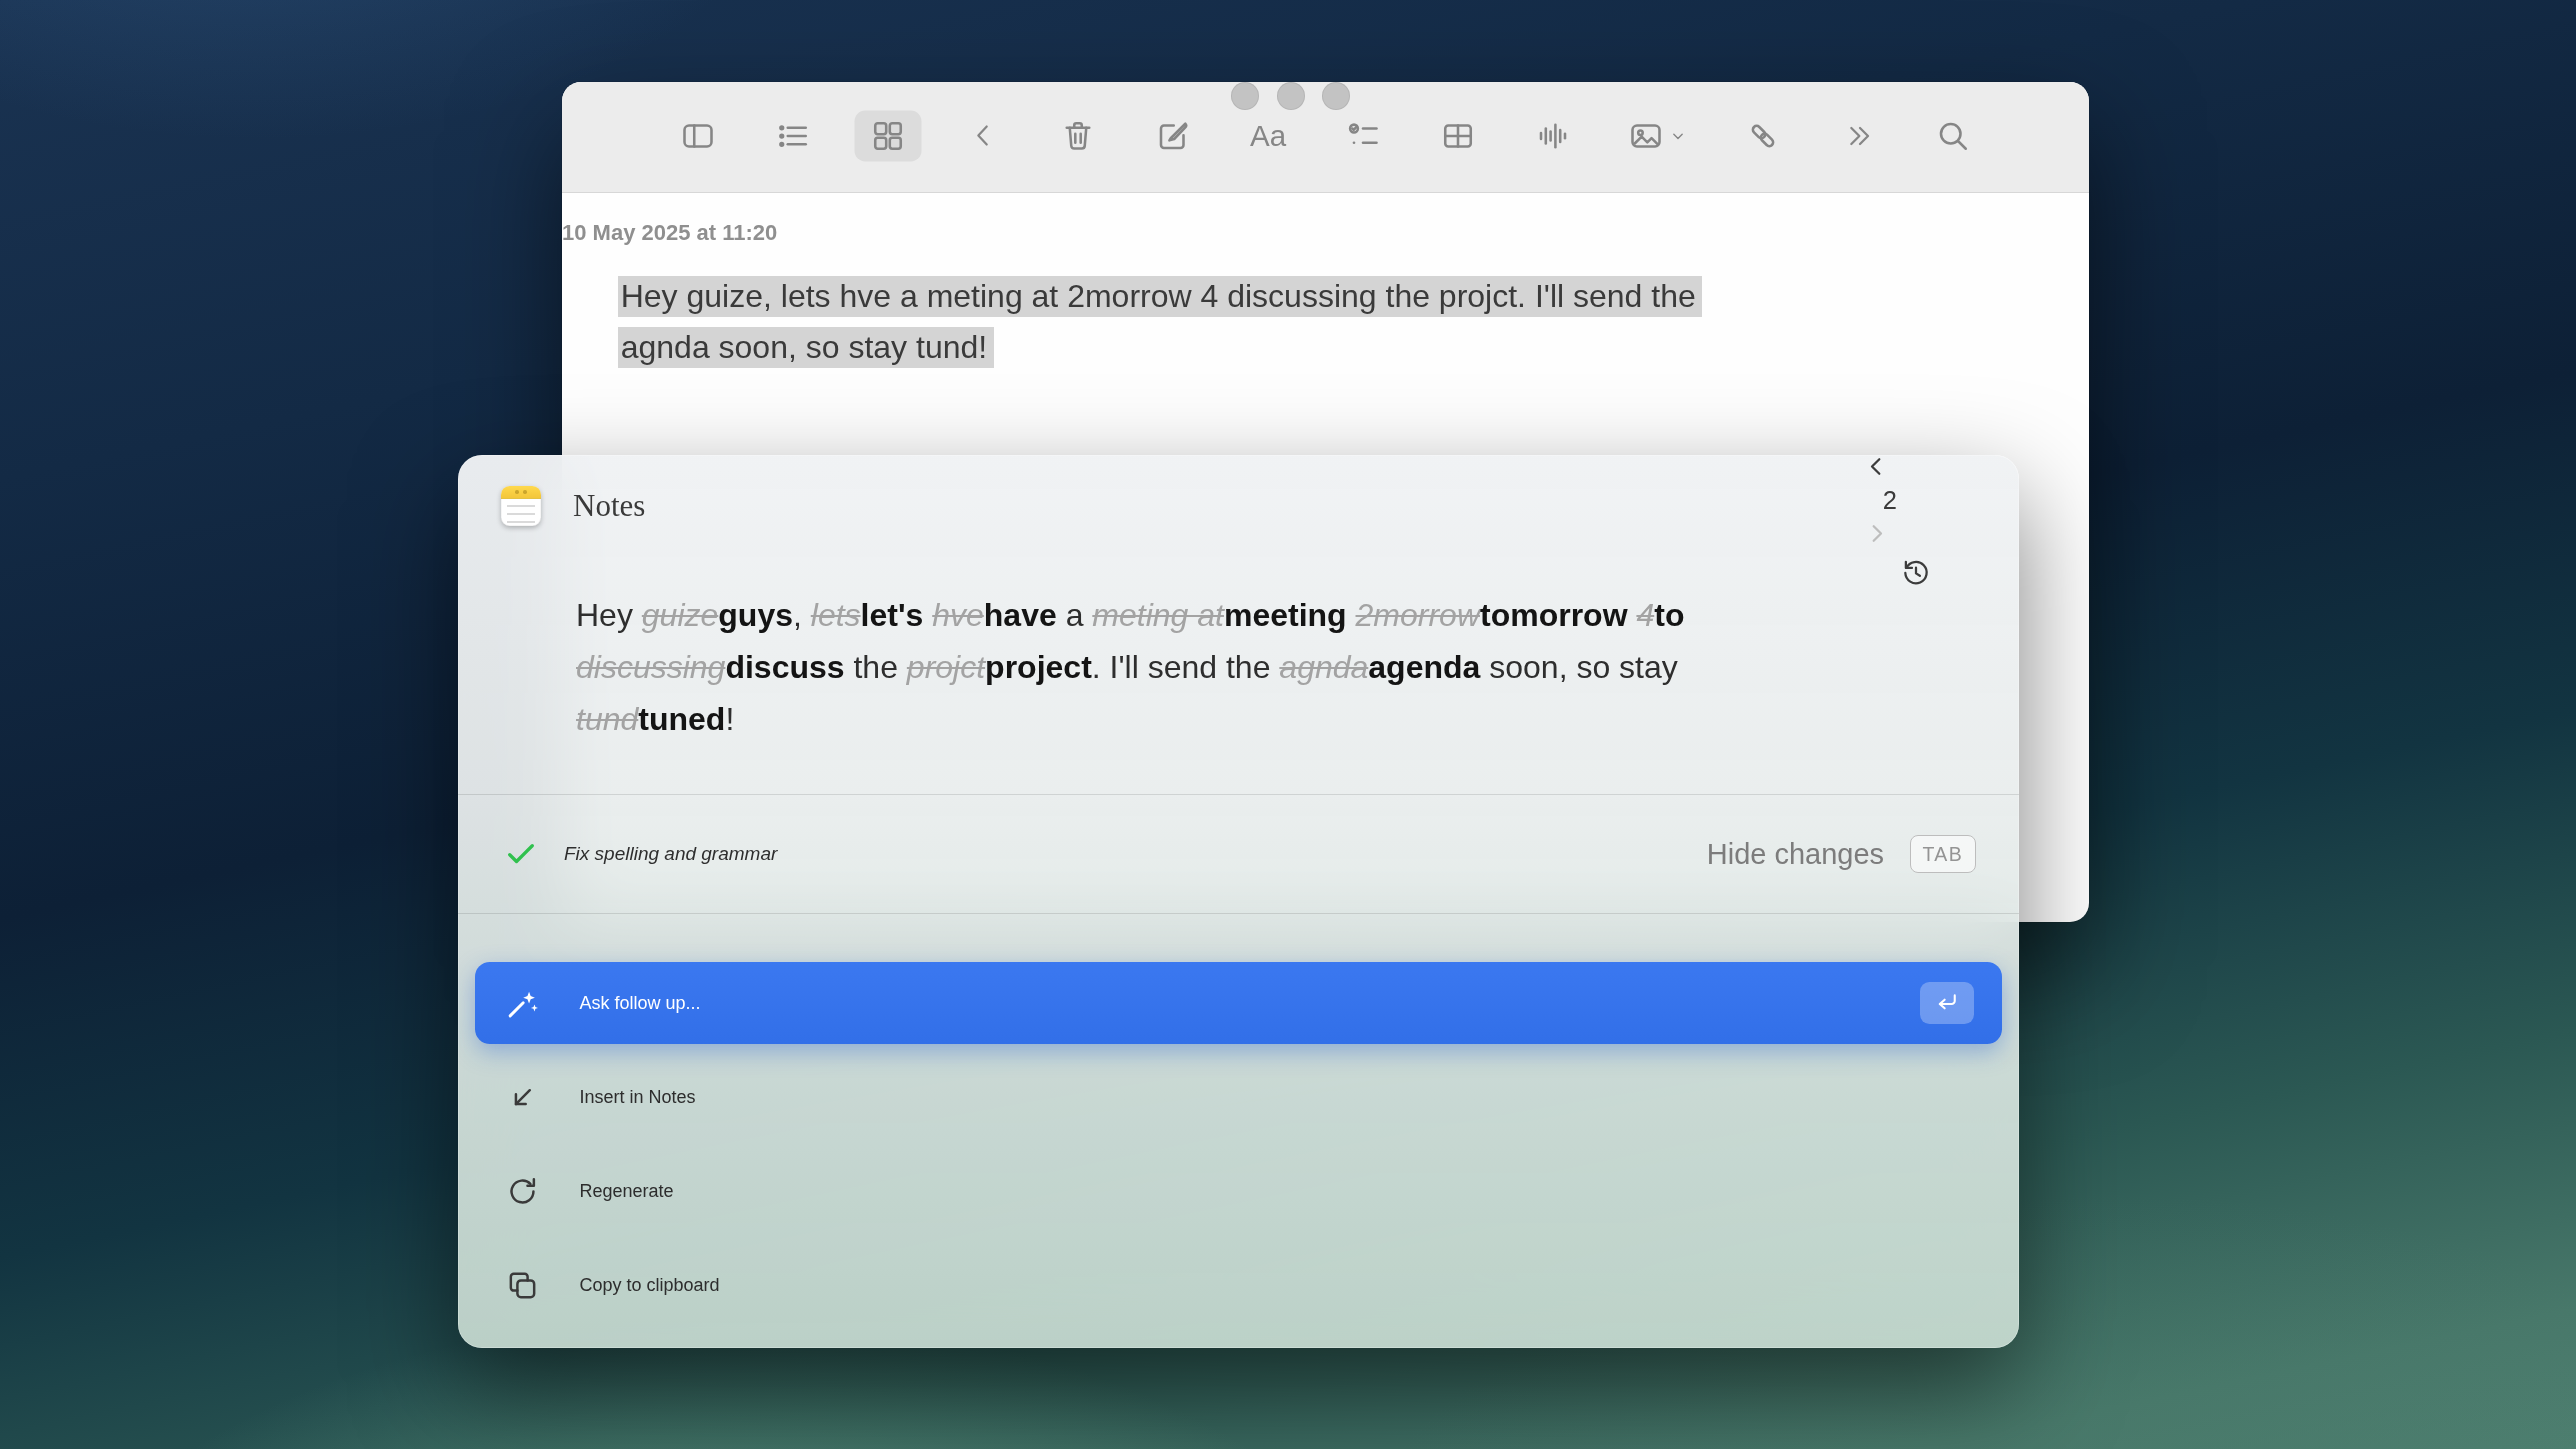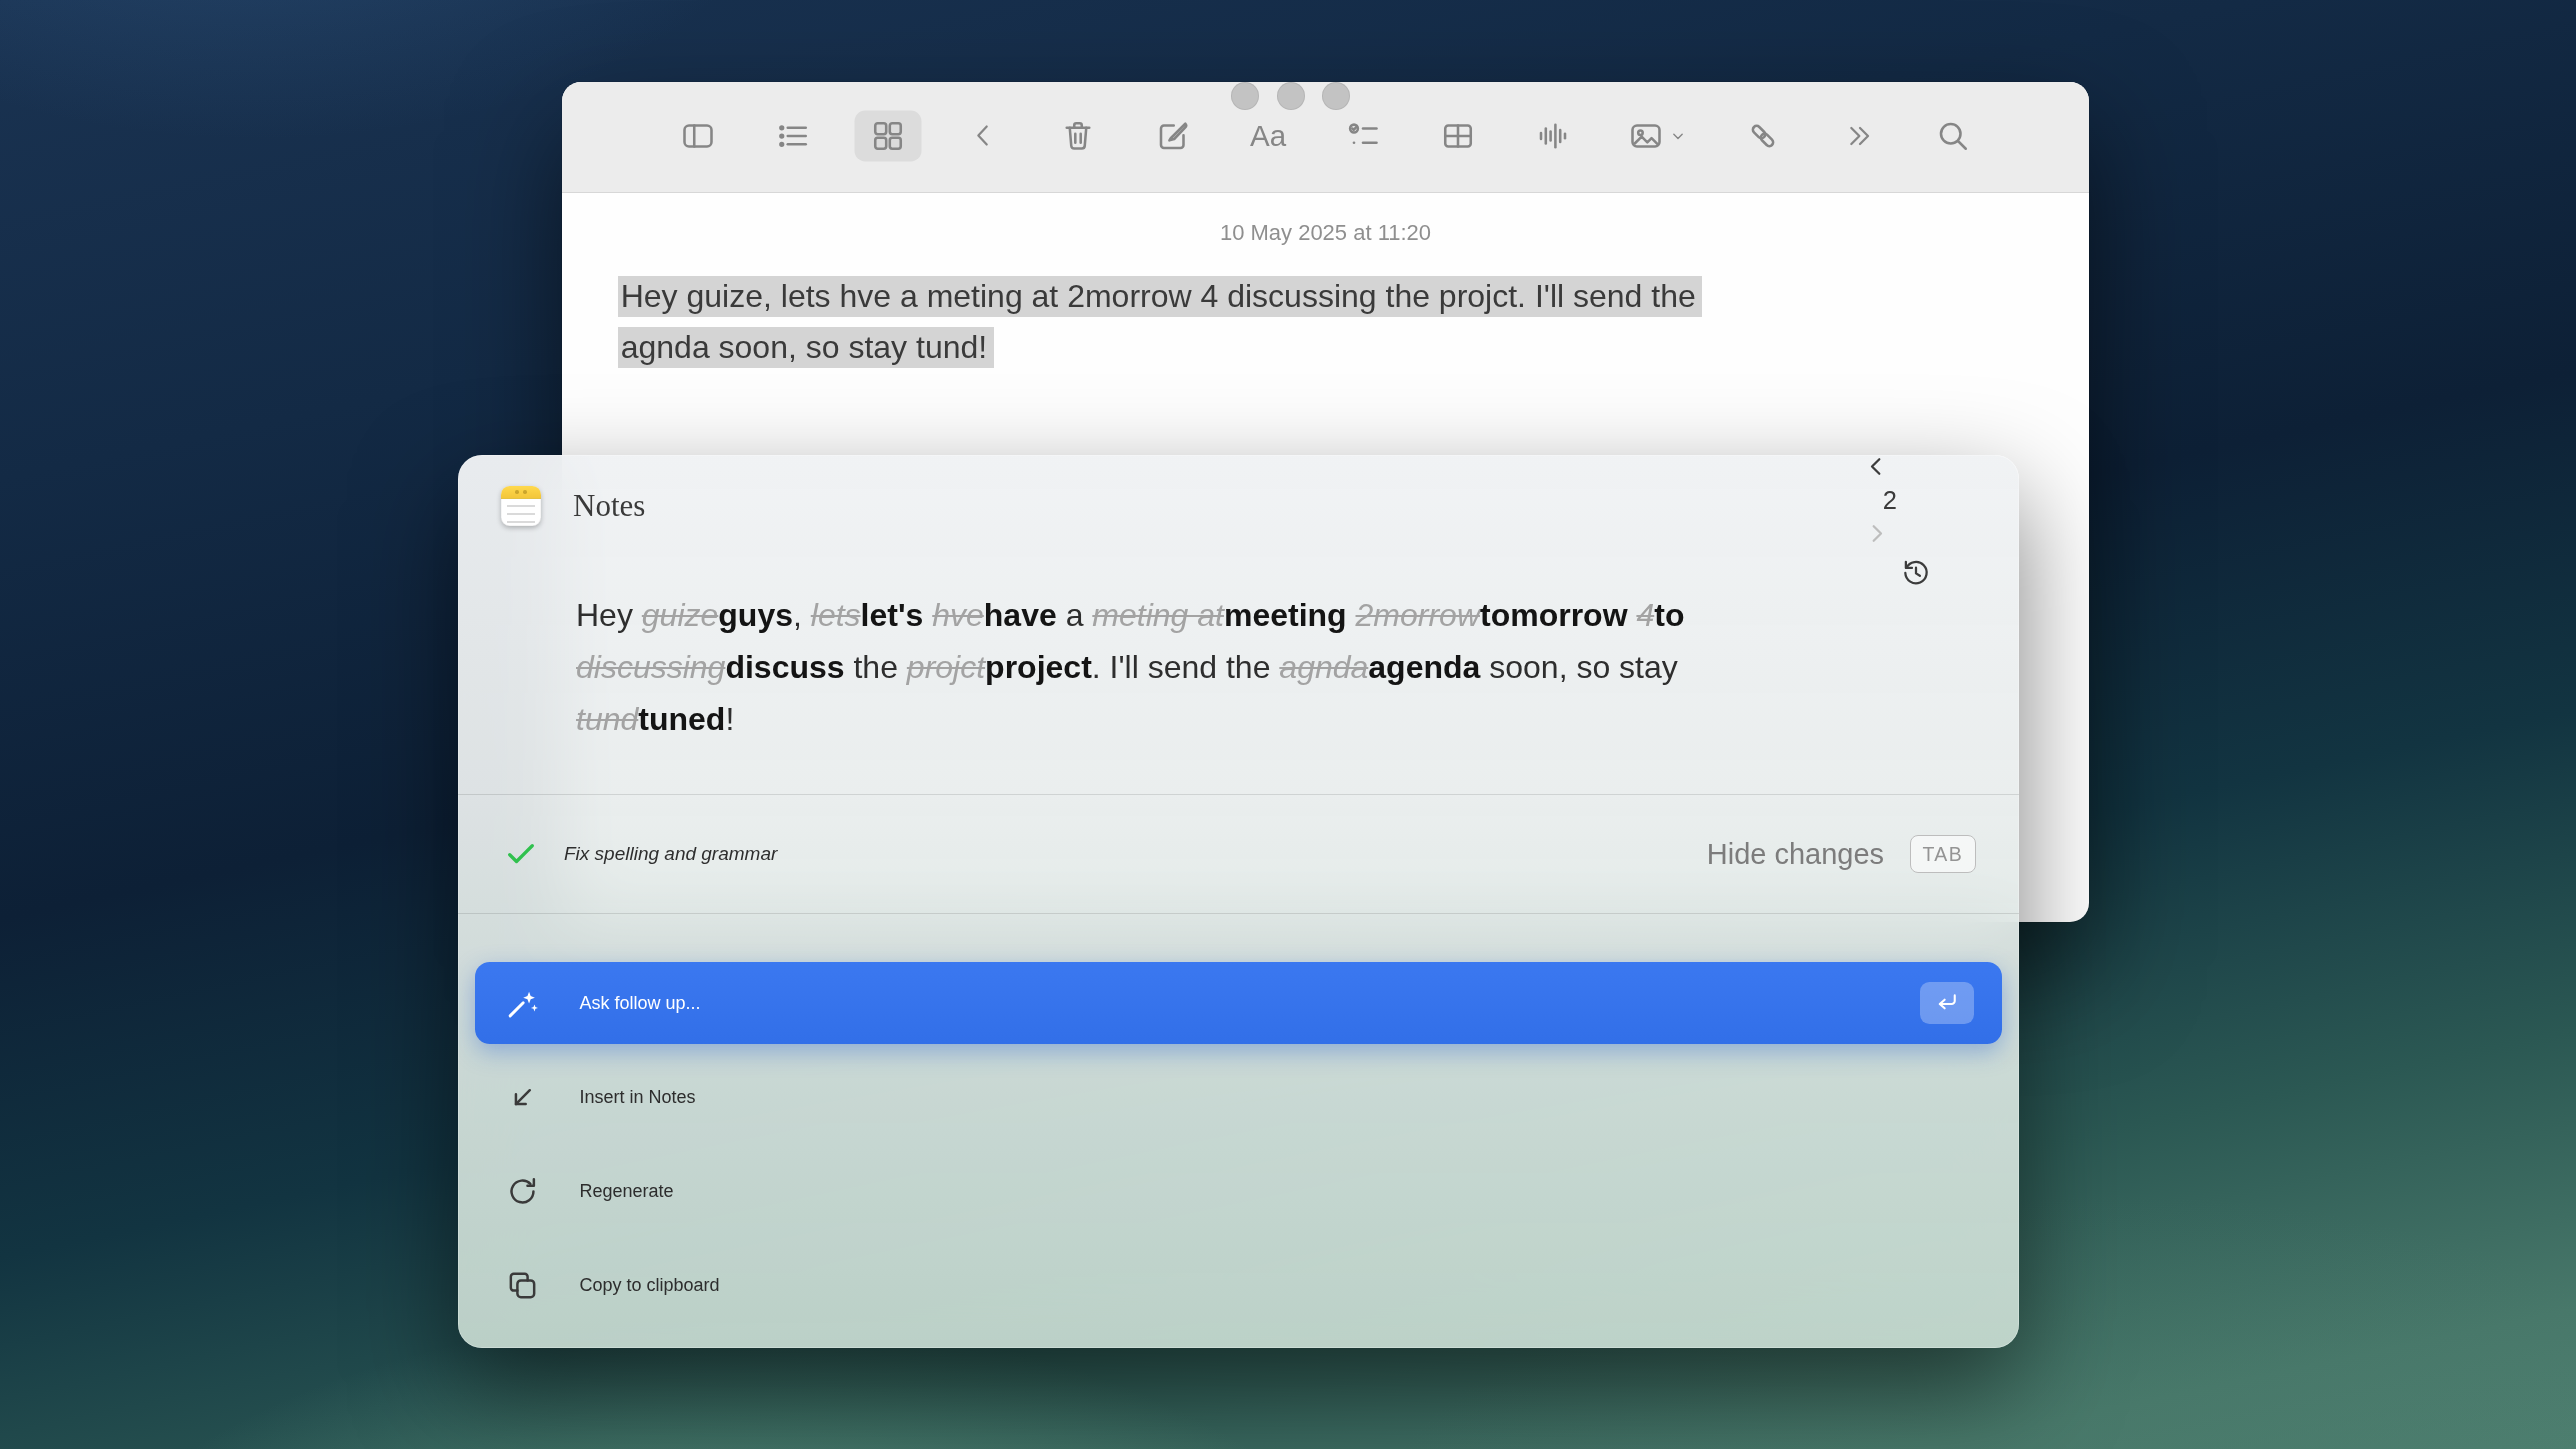--- a/index.html
+++ b/index.html
@@ -24,21 +24,21 @@
     border-bottom:0.7px solid #d7d7d7; display:flex; align-items:center; padding:0 39px;flex-direction:column;
   }
   .traffic { display:flex; gap:17.4px; margin-right:70px; }
   .light { width:28px; height:28px; border-radius:50%; background:#c3c3c3; box-shadow: inset 0 0 0 1px rgba(0,0,0,0.07); }
   .tb-items { display:flex; align-items:center; gap:55px; }
   .tb-btn { position:relative; min-width:40px; height:51px; display:flex; align-items:center; justify-content:center; color:#868686; }
   .tb-btn svg { position:relative; z-index:1; }
   .tb-btn.selected::before { content:""; position:absolute; left:50%; top:50%; transform:translate(-50%,-50%); width:67px; height:51px; background:#dcdcdc; border-radius:10.7px; }
   .tb-aa { font-size:29.5px; font-weight:500; color:#868686; position:relative; z-index:1; }
 
-  .date-line { position:absolute; left:0; right:0; top:137px; text-align:center; font-size:22px; line-height:28px; color:#8f8f8f; font-weight:400; }
+  .date-line { position:absolute; left:0; right:0; top:137px; text-align:left; font-size:22px; line-height:28px; color:#8f8f8f; font-weight:700; }
   .note-text { position:absolute; left:56px; top:189px; width:1442px; font-size:32px; line-height:51px; color:#3a3a3a; }
   .sel { background:#d4d4d4; padding:2px 6.7px 3.4px 2.7px; -webkit-box-decoration-break:clone; box-decoration-break:clone; }
 
   
   .panel {
     position:absolute; left:458px; top:455px; width:1561px; height:893px;
     border-radius:24px; overflow:hidden;
     background: linear-gradient(180deg, rgba(240,242,244,0.97) 0%, rgba(233,237,237,0.95) 38%, rgba(216,229,223,0.92) 72%, rgba(204,222,212,0.90) 100%);
     -webkit-backdrop-filter: blur(34px) saturate(1.25);
     backdrop-filter: blur(34px) saturate(1.25);

